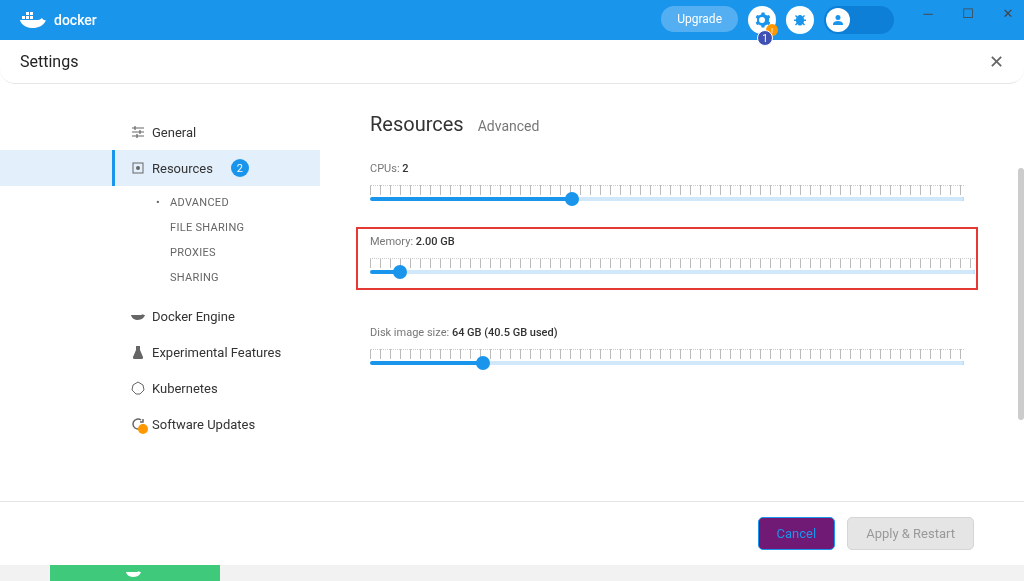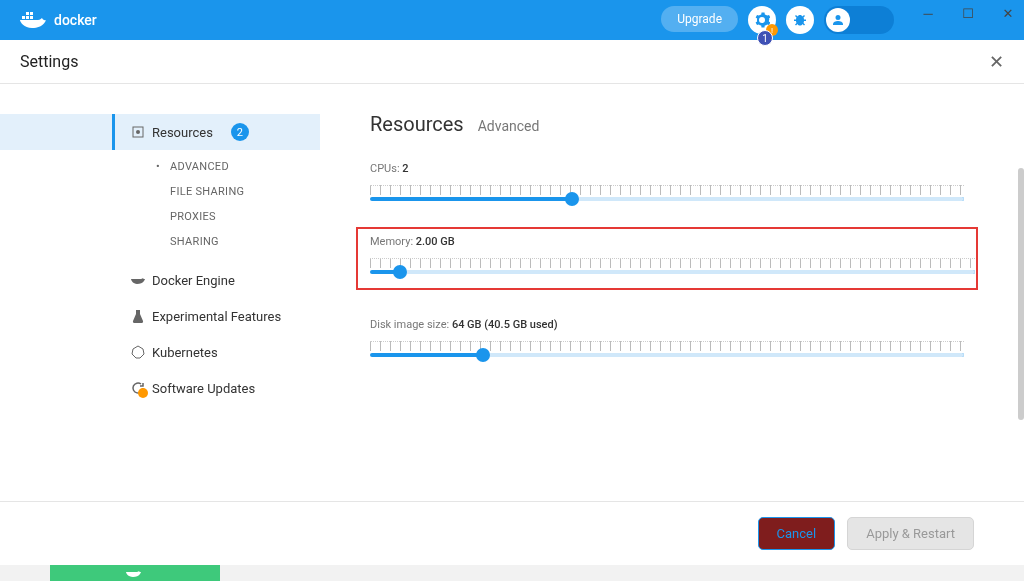--- a/index.html
+++ b/index.html
@@ -11,21 +11,21 @@
 .titlebar-right { margin-left: auto; display: flex; align-items: flex-start; gap: 10px; }
 .upgrade-btn { background: rgba(255,255,255,0.25); color: #fff; border: none; padding: 6px 16px; border-radius: 15px; font-size: 12px; cursor: pointer; }
 .circle-icon { width: 28px; height: 28px; border-radius: 50%; background: #fff; display: flex; align-items: center; justify-content: center; position: relative; cursor: pointer; }
 .gear-badge { position: absolute; bottom: -2px; right: -2px; background: #ff9800; color: #fff; border-radius: 50%; width: 12px; height: 12px; font-size: 8px; display: flex; align-items: center; justify-content: center; }
 .notif-badge { position: absolute; bottom: -12px; left: 9px; background: #3f51b5; color: #fff; border-radius: 50%; width: 16px; height: 16px; font-size: 10px; display: flex; align-items: center; justify-content: center; border: 1px solid #fff;}
 .avatar-pill { width: 70px; height: 28px; border-radius: 14px; background: #0d7fd6; display: flex; align-items: center; padding-left: 2px; cursor: pointer;}
 .avatar-circle { width: 24px; height: 24px; border-radius: 50%; background: #fff; display: flex; align-items: center; justify-content: center;}
 .win-controls { display: flex; gap: 24px; margin-left: 16px; color: #444; }
 .win-btn { cursor: pointer; font-size: 13px; width: 16px; text-align: center; }
 
-.settings-bar { position: absolute; top: 40px; left: 0; right: 0; height: 44px; border-bottom: 1px solid #e5e5e5; display: flex; align-items: center; padding: 0 20px; }
+.settings-bar { position: absolute; top: 40px; left: 0; right: 0; height: 44px; border-bottom: 1px solid #e5e5e5; display: flex; align-items: center; padding: 0 20px; border-radius: 15px; }
 .settings-title { font-size: 16px; color: #222; }
 .settings-close { margin-left: auto; font-size: 18px; color: #666; cursor: pointer; }
 
 .content { position: absolute; top: 84px; left: 0; right: 0; bottom: 81px; display: flex; overflow: hidden; }
 .sidebar { width: 320px; padding: 30px 0 0 0; }
 .nav-item { display: flex; align-items: center; height: 36px; padding-left: 128px; position: relative; font-size: 13px; color: #333; cursor: pointer; gap: 14px; }
 .nav-item.active { background: #e3f0fb; }
 .nav-item.active::before { content: ""; position: absolute; left: 112px; top: 0; bottom: 0; width: 3px; background: #1a95ec; }
 .nav-icon { position: absolute; left: 130px; width: 16px; height: 16px; display: flex; align-items: center; justify-content: center; color: #666; }
 .nav-item span.label { margin-left: 24px; }
@@ -40,25 +40,25 @@
 .main-title { font-size: 20px; color: #333; font-weight: 400; }
 .main-sub { font-size: 14px; color: #777; }
 
 .setting-block { margin-bottom: 34px; }
 .setting-label { font-size: 11px; color: #777; margin-bottom: 10px; }
 .setting-label b { color: #333; font-weight: 500; }
 .slider-ticks { height: 10px; background-image: repeating-linear-gradient(to right, #bbb 0 1px, transparent 1px 10px); margin-bottom: 2px; border-top: 1px dotted #ccc; position: relative;}
 .slider-track { height: 4px; background: #1a95ec; border-radius: 2px; position: relative; }
 .slider-rest { position: absolute; height: 4px; background: #d0e8fa; top: 0; right: 0; border-radius: 0 2px 2px 0;}
 .slider-thumb { width: 14px; height: 14px; border-radius: 50%; background: #1a95ec; position: absolute; top: -5px; cursor: grab; }
-.highlight-box { border: 2px solid #e53935; padding: 6px 1px 14px 12px; margin: -8px -14px 28px -14px; }
+.highlight-box { border: 2px solid #e53935; padding: 6px 1px 14px 12px; margin: -8px -14px 36px -14px; }
 
 .footer { position: absolute; bottom: 16px; left: 0; right: 0; height: 64px; border-top: 1px solid #e5e5e5; display: flex; align-items: center; justify-content: flex-end; padding-right: 50px; gap: 12px; }
 .btn { padding: 8px 18px; border-radius: 5px; font-size: 13px; cursor: pointer; }
-.btn-cancel { background: #7f1d1d; border: 1px solid #1a95ec; color: #1a95ec; }
+.btn-cancel { background: #701a75; border: 1px solid #1a95ec; color: #1a95ec; }
 .btn-apply { background: #e5e5e5; border: 1px solid #d5d5d5; color: #999; cursor: not-allowed;}
 
 .bottombar { position: absolute; bottom: 0; left: 0; right: 0; height: 16px; background: #f2f2f2; }
 .bottombar-green { width: 170px; height: 16px; background: #3ec97b; margin-left: 50px; display:flex; align-items:center; justify-content:center;}
 
 .scroll-right { position: absolute; right: 0; top: 84px; bottom: 80px; width: 6px; background: #ccc; border-radius: 3px;}
 
 svg { display: block; }
 </style>
 </head>
@@ -109,20 +109,28 @@
   </div>
 </div>
 
 <div class="settings-bar">
   <span class="settings-title">Settings</span>
   <span class="settings-close">✕</span>
 </div>
 
 <div class="content">
   <div class="sidebar">
+    <div class="nav-item">
+      <span class="nav-icon">
+          <svg width="14" height="14" viewBox="0 0 14 14">
+            <path stroke="#666" stroke-width="1.2" fill="none" d="M1 3h12M1 7h12M1 11h12M4 1v4M9 5v4M6 9v4"></path>
+          </svg>
+        </span>
+      <span class="label">General</span>
+    </div>
     <div class="nav-item active">
       <span class="nav-icon">
           <svg width="14" height="14" viewBox="0 0 14 14">
             <rect x="2" y="2" width="10" height="10" stroke="#666" fill="none"></rect>
             <circle cx="7" cy="7" r="2" fill="#666"></circle>
           </svg>
         </span>
       <span class="label">Resources</span>
       <span class="badge-num">2</span>
     </div>

